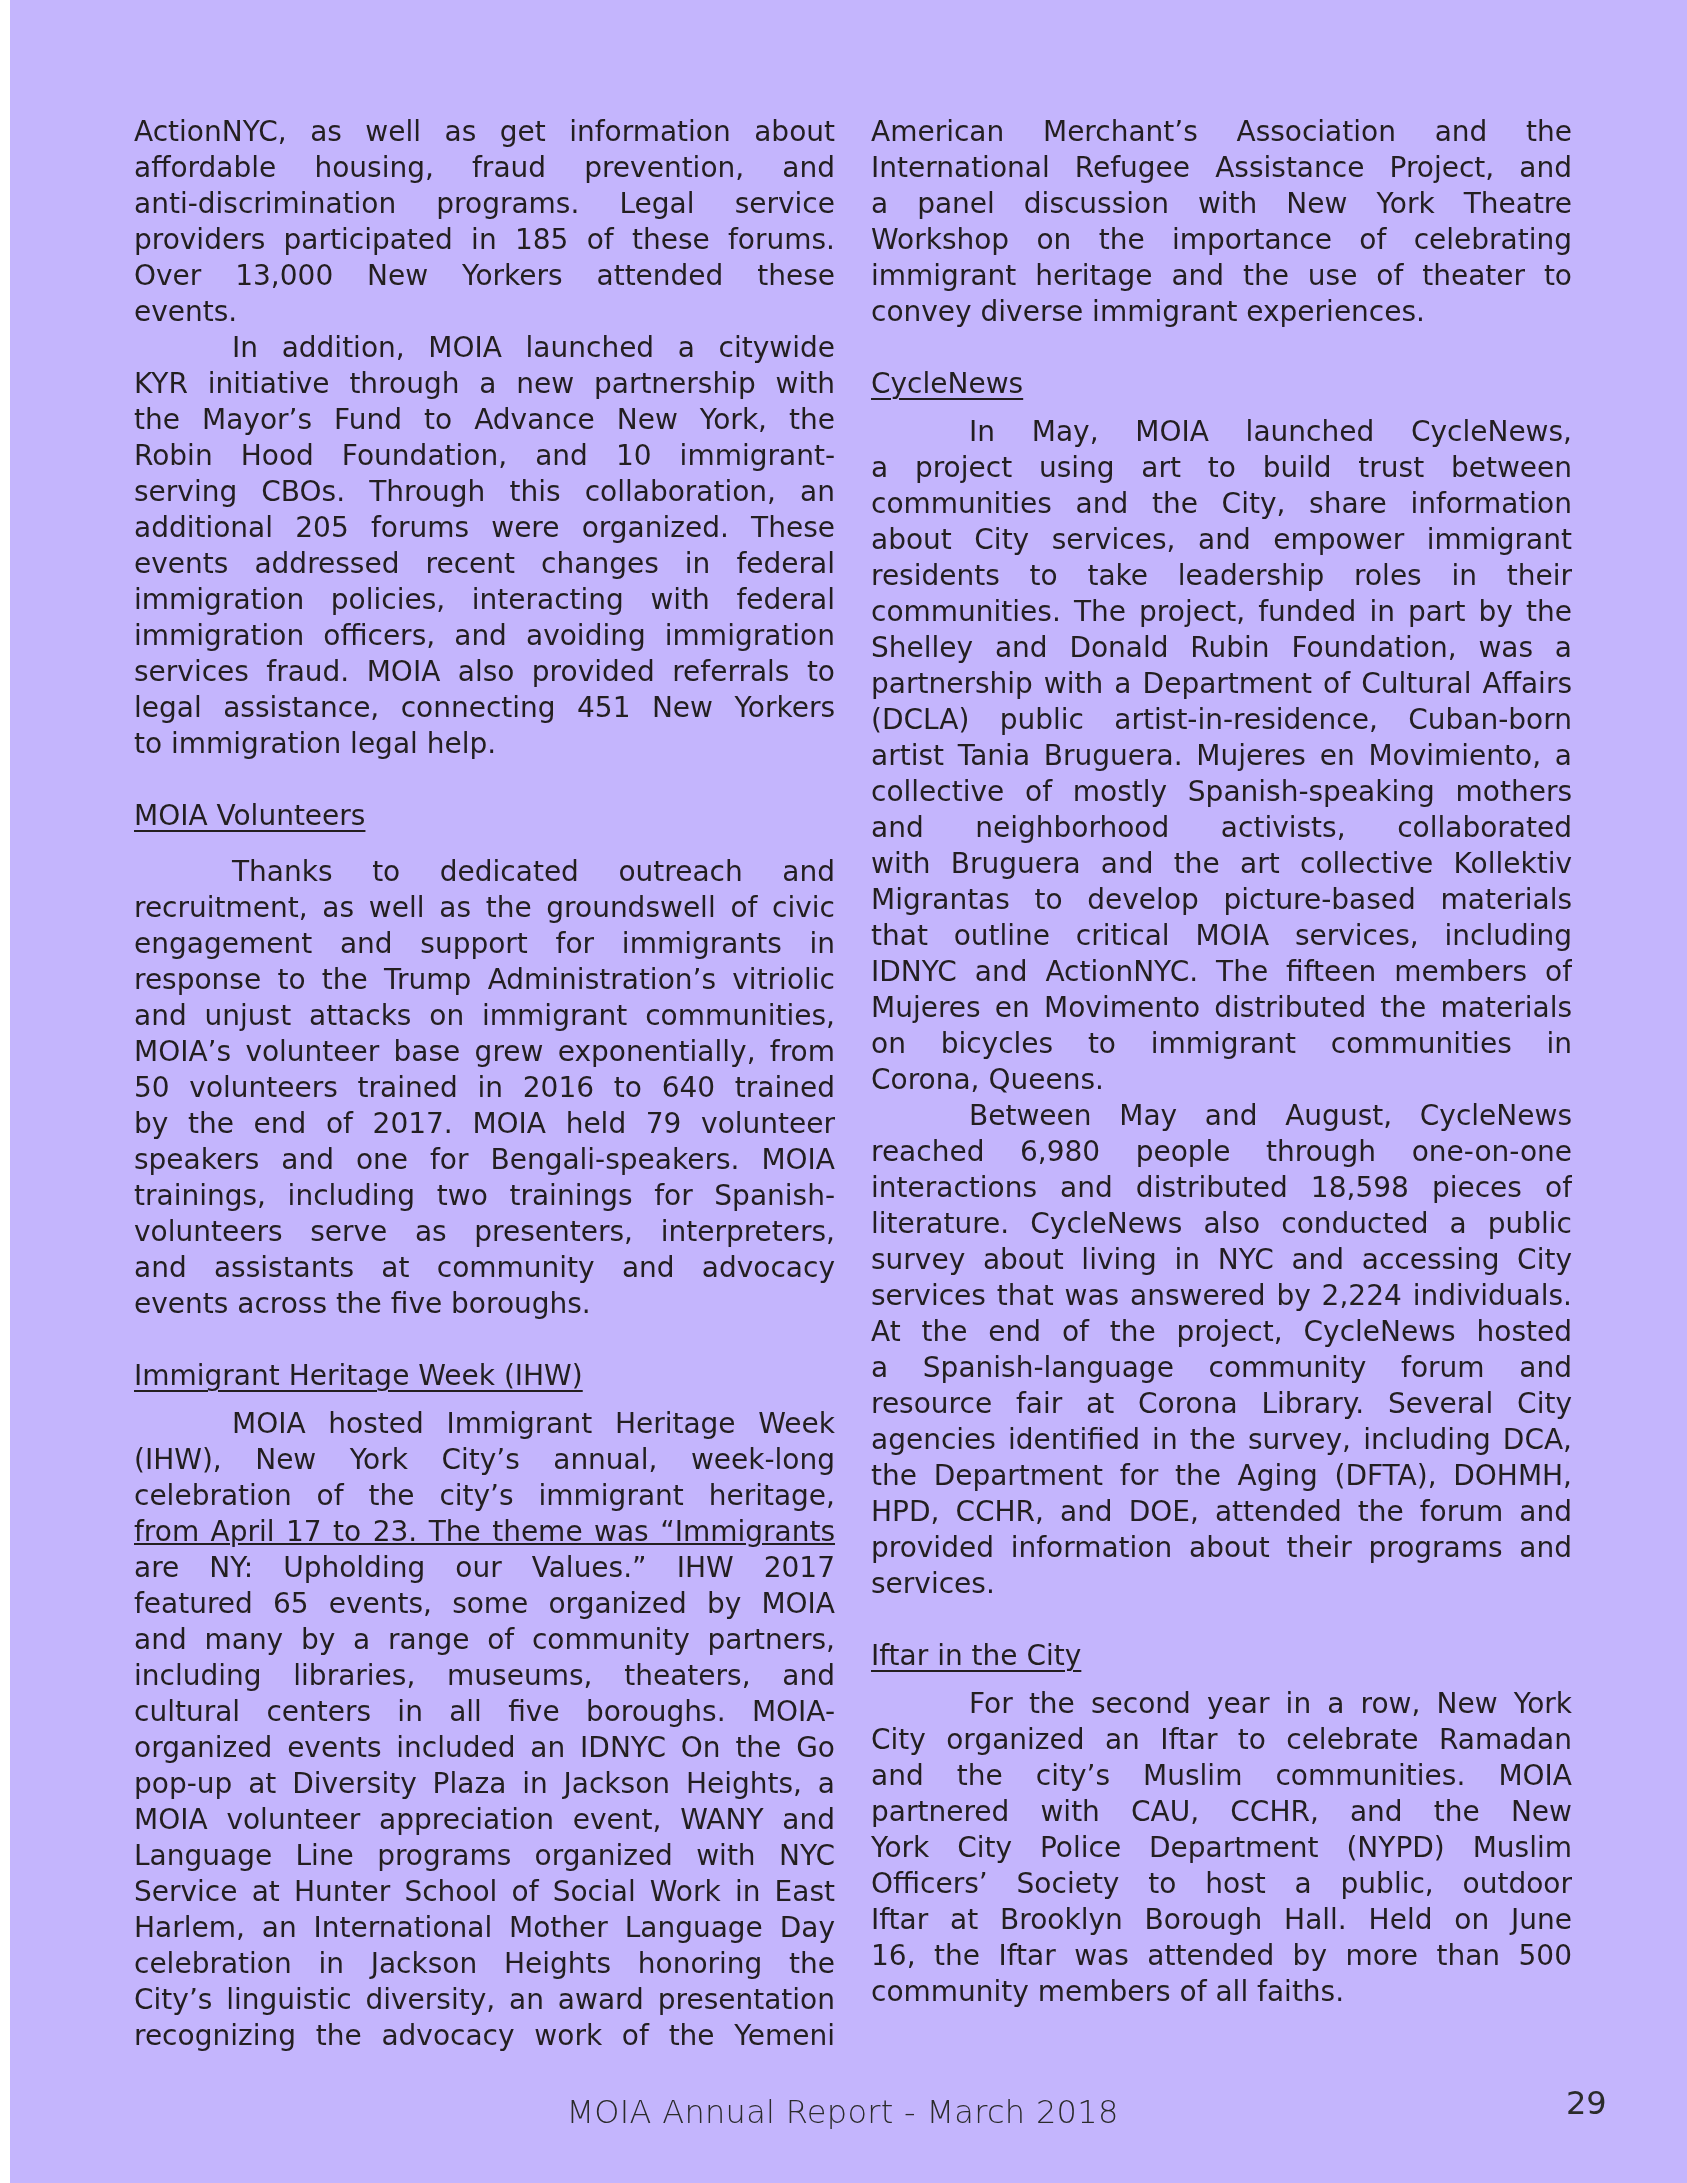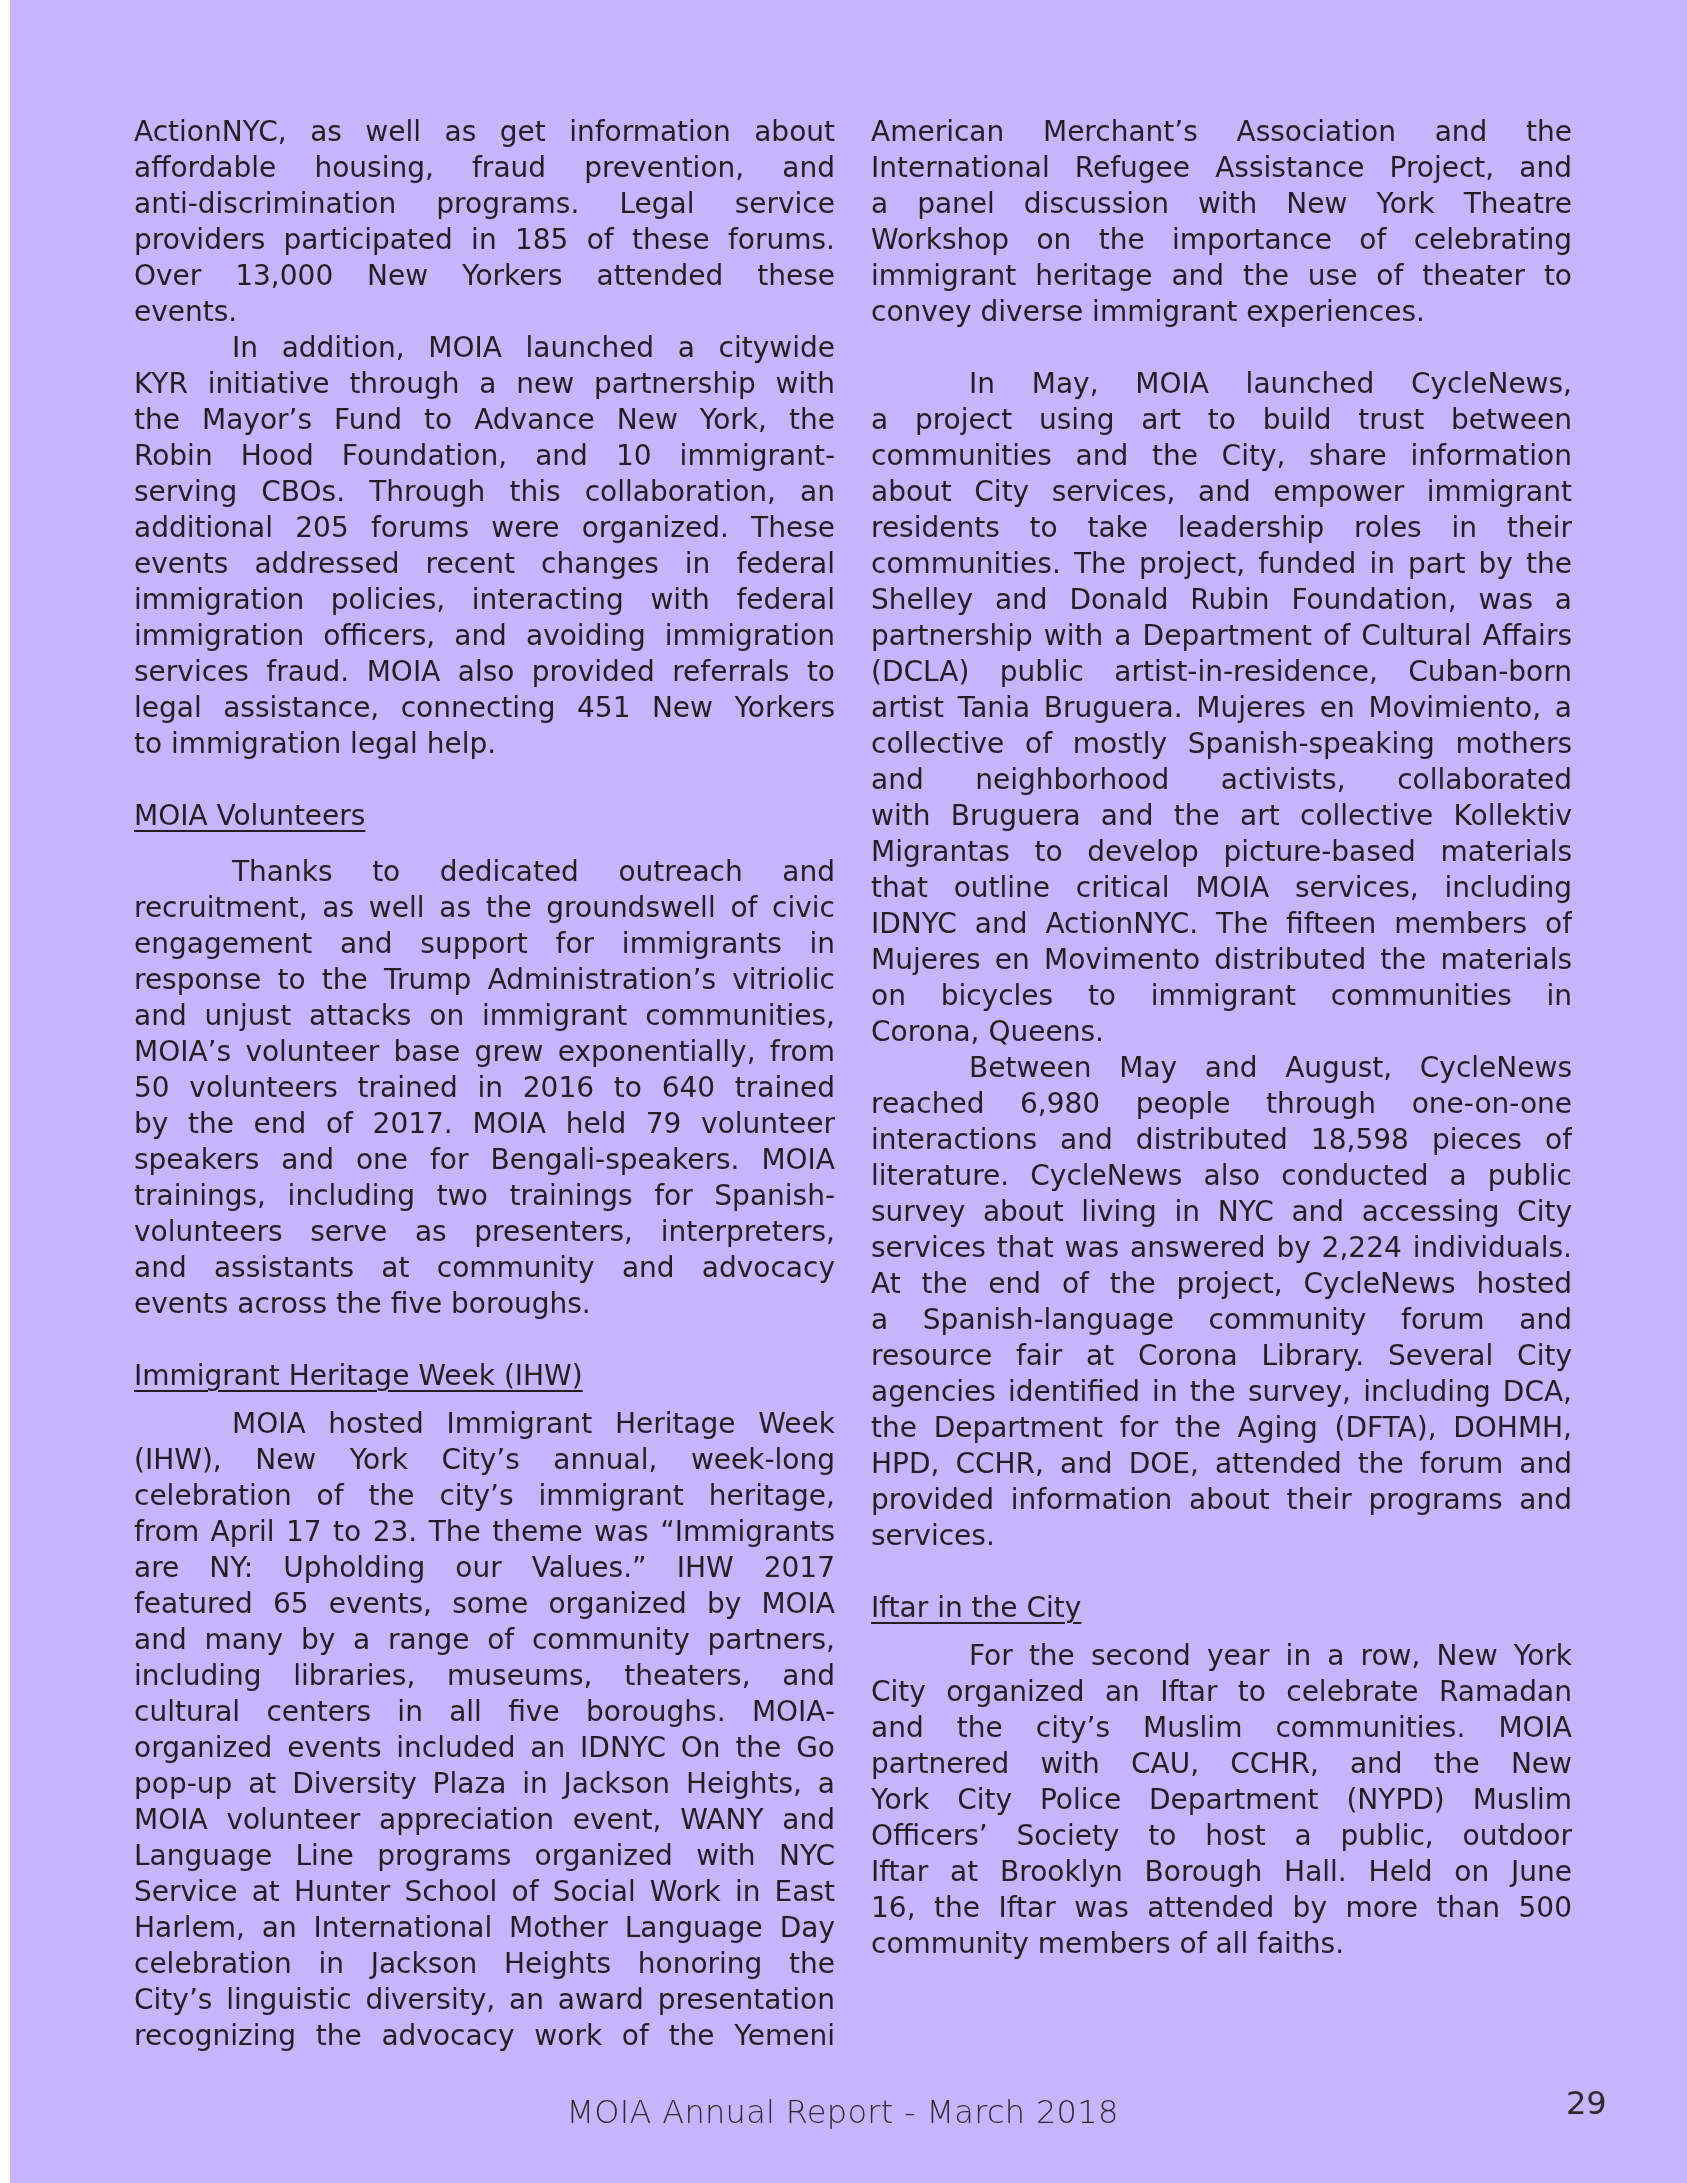--- a/index.html
+++ b/index.html
@@ -63,21 +63,21 @@
         <span class="line" style="white-space: normal;">volunteers serve as presenters, interpreters,</span>
         <span class="line" style="white-space: normal;">and assistants at community and advocacy</span>
         <span class="line last" style="white-space: normal;">events across the five boroughs.</span>
       </div>
       <div class="blank"></div>
       <div class="heading"><span>Immigrant Heritage Week (IHW)</span></div>
       <div class="paragraph">
         <span class="line indent" style="white-space: normal;">MOIA hosted Immigrant Heritage Week</span>
         <span class="line" style="white-space: normal;">(IHW), New York City’s annual, week-long</span>
         <span class="line" style="white-space: normal;">celebration of the city’s immigrant heritage,</span>
-        <span class="line" style="white-space: normal;">from April 17 to 23. The theme was “Immigrants</span>
+        <span class="line" style="white-space: normal; text-decoration: underline;">from April 17 to 23. The theme was “Immigrants</span>
         <span class="line" style="white-space: normal;">are NY: Upholding our Values.” IHW 2017</span>
         <span class="line" style="white-space: normal;">featured 65 events, some organized by MOIA</span>
         <span class="line" style="white-space: normal;">and many by a range of community partners,</span>
         <span class="line" style="white-space: normal;">including libraries, museums, theaters, and</span>
         <span class="line" style="white-space: normal;">cultural centers in all five boroughs. MOIA-</span>
         <span class="line" style="white-space: normal;">organized events included an IDNYC On the Go</span>
         <span class="line" style="white-space: normal;">pop-up at Diversity Plaza in Jackson Heights, a</span>
         <span class="line" style="white-space: normal;">MOIA volunteer appreciation event, WANY and</span>
         <span class="line" style="white-space: normal;">Language Line programs organized with NYC</span>
         <span class="line" style="white-space: normal;">Service at Hunter School of Social Work in East</span>
@@ -90,20 +90,21 @@
   <div class="col col-right">
       <div class="paragraph">
         <span class="line" style="white-space: normal;">American Merchant’s Association and the</span>
         <span class="line" style="white-space: normal;">International Refugee Assistance Project, and</span>
         <span class="line" style="white-space: normal;">a panel discussion with New York Theatre</span>
         <span class="line" style="white-space: normal;">Workshop on the importance of celebrating</span>
         <span class="line" style="white-space: normal;">immigrant heritage and the use of theater to</span>
         <span class="line last" style="white-space: normal;">convey diverse immigrant experiences.</span>
       </div>
       <div class="blank"></div>
+      <div class="heading"><span>CycleNews</span></div>
       <div class="paragraph">
         <span class="line indent" style="white-space: normal;">In May, MOIA launched CycleNews,</span>
         <span class="line" style="white-space: normal;">a project using art to build trust between</span>
         <span class="line" style="white-space: normal;">communities and the City, share information</span>
         <span class="line" style="white-space: normal;">about City services, and empower immigrant</span>
         <span class="line" style="white-space: normal;">residents to take leadership roles in their</span>
         <span class="line" style="white-space: normal;">communities. The project, funded in part by the</span>
         <span class="line" style="white-space: normal;">Shelley and Donald Rubin Foundation, was a</span>
         <span class="line" style="white-space: normal;">partnership with a Department of Cultural Affairs</span>
         <span class="line" style="white-space: normal;">(DCLA) public artist-in-residence, Cuban-born</span>

